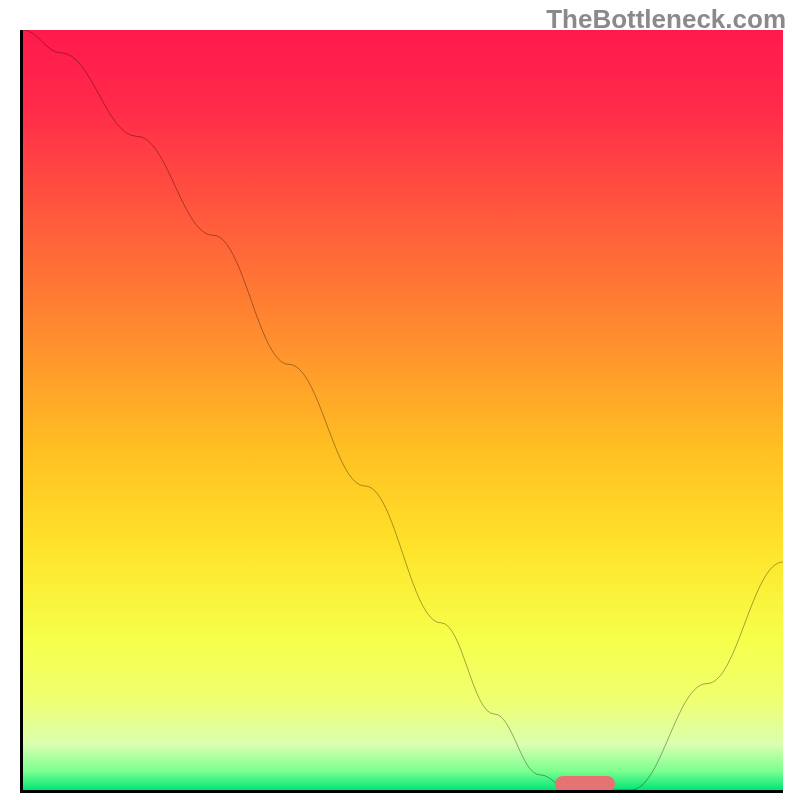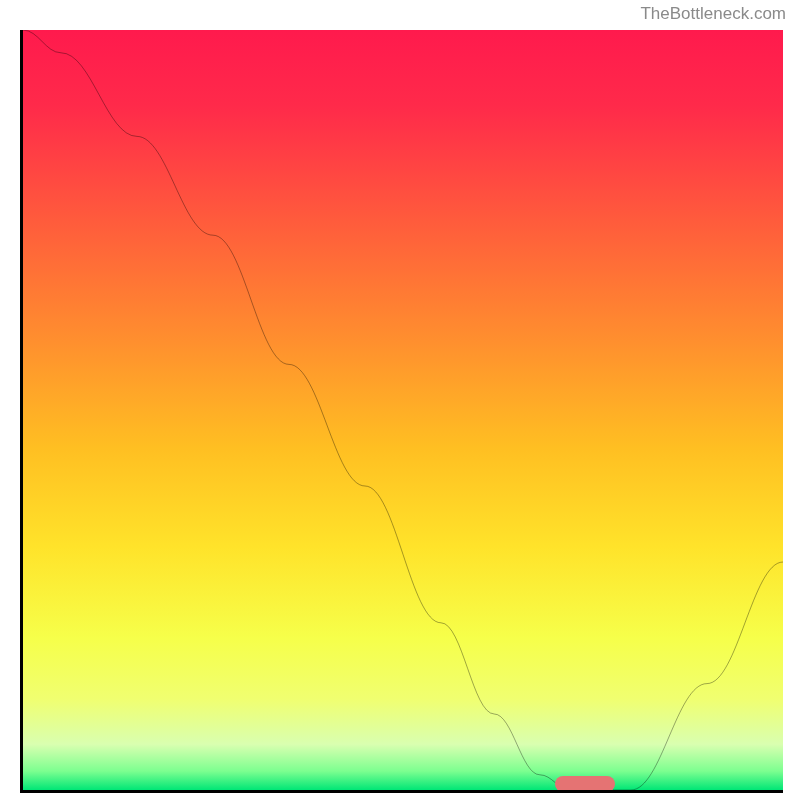--- a/index.html
+++ b/index.html
@@ -8,22 +8,22 @@
     width: 800px;
     height: 800px;
     background: #ffffff;
     font-family: Arial, sans-serif;
     position: relative;
   }
   .watermark {
     position: absolute;
     top: 4px;
     right: 14px;
-    font-size: 17px;
-    font-weight: normal;
+    font-size: 26px;
+    font-weight: bold;
     color: #8a8a8a;
     z-index: 10;
   }
   .chart {
     position: absolute;
     top: 30px;
     left: 20px;
     width: 760px;
     height: 760px;
     border-left: 3px solid #000;

